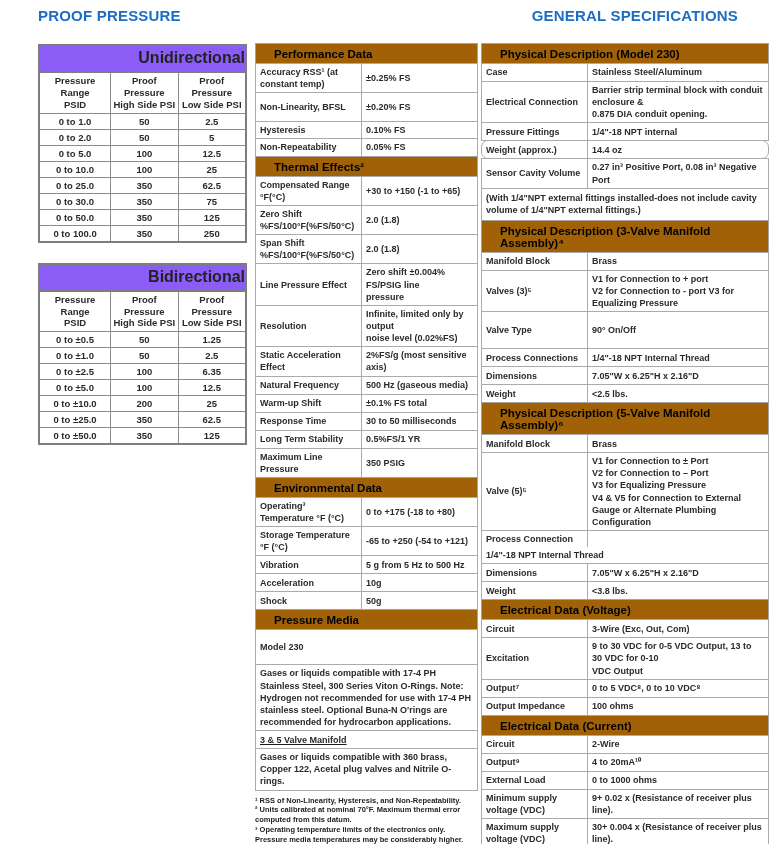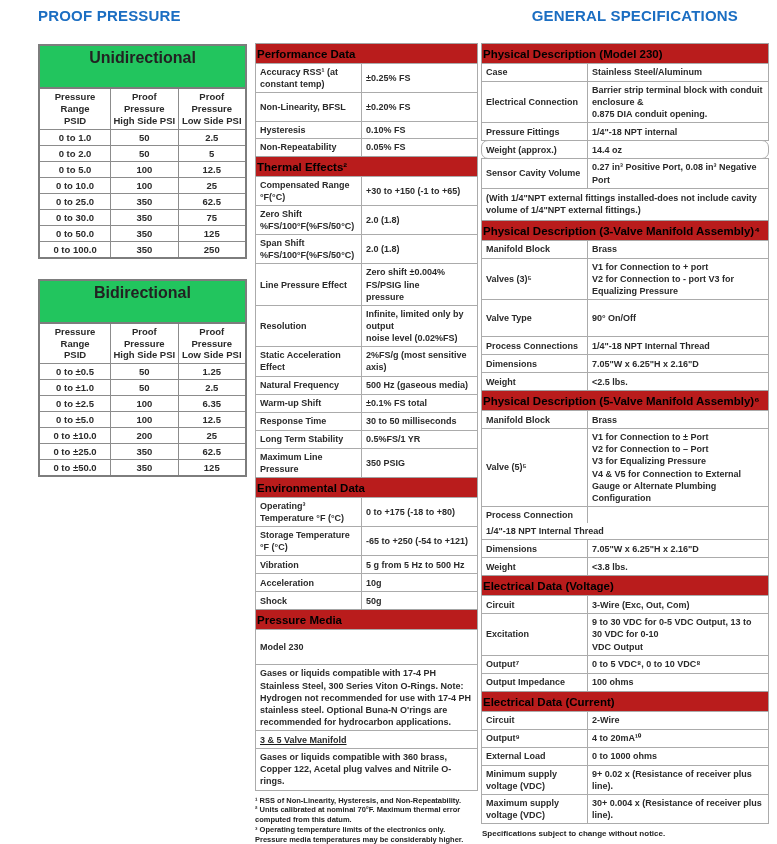--- a/index.html
+++ b/index.html
@@ -19,34 +19,34 @@
   .proof-col { position:absolute; left:38px; top:44px; width:209px; }
   .proof-table {
     width:100%; border-collapse:collapse; margin-bottom:20px;
     border:2px solid #7d7d7d;
   }
   .proof-table td {
     border:1px solid #8c8c8c; text-align:center;
     font-size:9.5px; font-weight:bold; padding:2px 1px; color:#2a2a2a;
   }
   .proof-table td.proof-title {
-    background:#22c55e; font-size:16px; font-weight:bold; color:#222;
-    padding:3px 0 20px; border-bottom:2px solid #7d7d7d;
+    background:#8b5cf6; font-size:16px; font-weight:bold; color:#222;
+    padding:3px 0 4px; border-bottom:2px solid #7d7d7d;text-align:right;
   }
   .proof-table td.proof-colhead {
     white-space:pre-line; height:32px; line-height:1.25; vertical-align:middle;
   }
   .proof-table td.proof-cell { height:14px; }
   
   .spec-col { position:absolute; top:44px; }
   #spec-left  { left:255px; width:223px; }
   #spec-right { left:481px; width:288px; }
   .spec-header {
-    background:#b91c1c; border:1px solid #a3a3a3; margin-top:-1px;
-    font-size:11.5px; font-weight:bold; color:#000; padding:4px 1px 3px;
+    background:#a16207; border:1px solid #a3a3a3; margin-top:-1px;
+    font-size:11.5px; font-weight:bold; color:#000; padding:4px 18px 3px;
   }
   .spec-row {
     display:flex; border:1px solid #ababab; margin-top:-1px; background:#fff;
     align-items:stretch;
   }
   .spec-row .cell {
     padding:2px 4px; font-size:9px; font-weight:bold; line-height:1.35;
     color:#2a2a2a; white-space:pre-line;
     display:flex; flex-direction:column; justify-content:center;
   }

